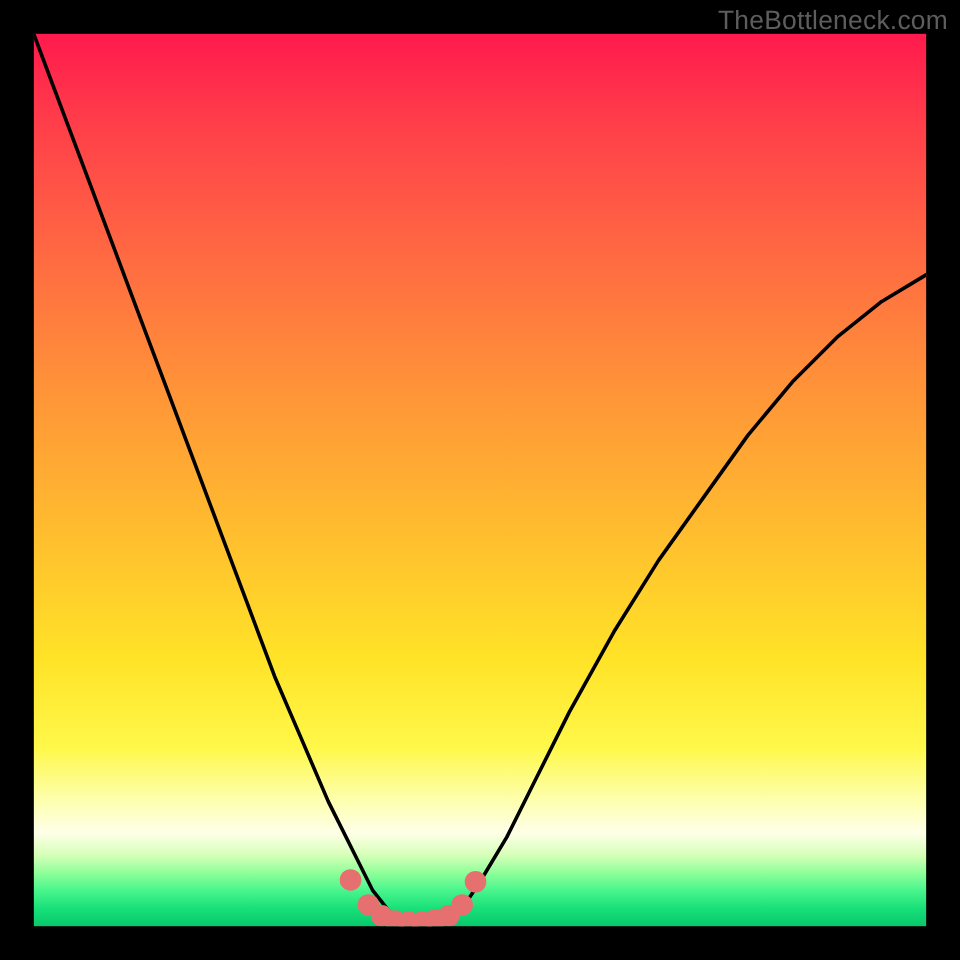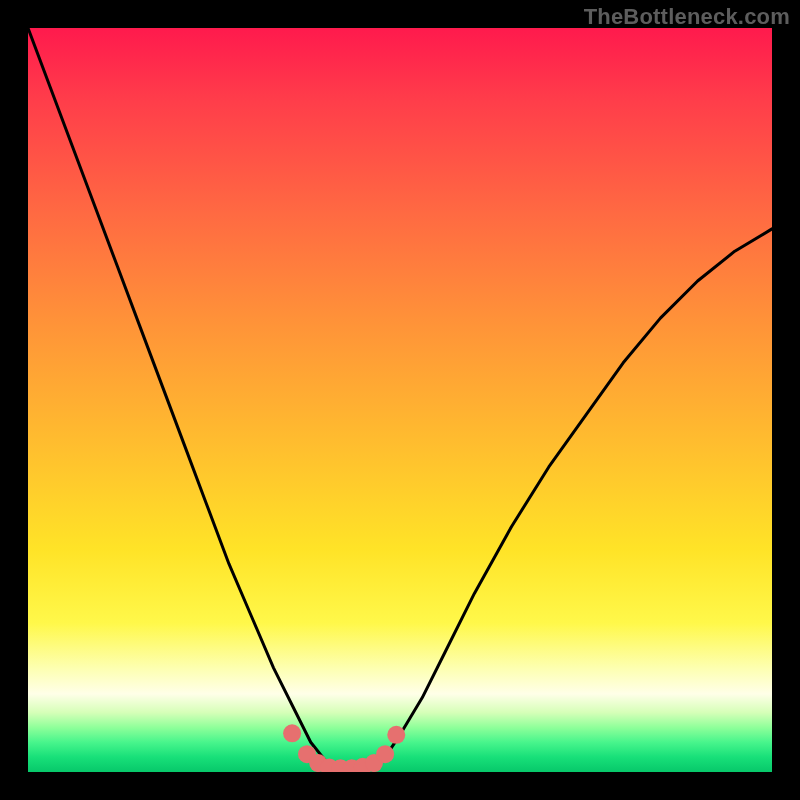--- a/index.html
+++ b/index.html
@@ -58,21 +58,21 @@
     width: 744px;
     height: 744px;
   }
   .watermark {
     position: absolute;
     top: 4px;
     right: 10px;
     color: #5d5d5d;
     font-size: 22px;
     letter-spacing: 0.2px;
-    font-weight: 700;
+    font-weight: 400;
     user-select: none;
   }
 </style>
 </head>
 <body>
 
 <div class="frame">
   <div class="plot">
     <div class="gradient"></div>
     <svg class="svg-layer" viewBox="0 0 744 744" preserveAspectRatio="none">

